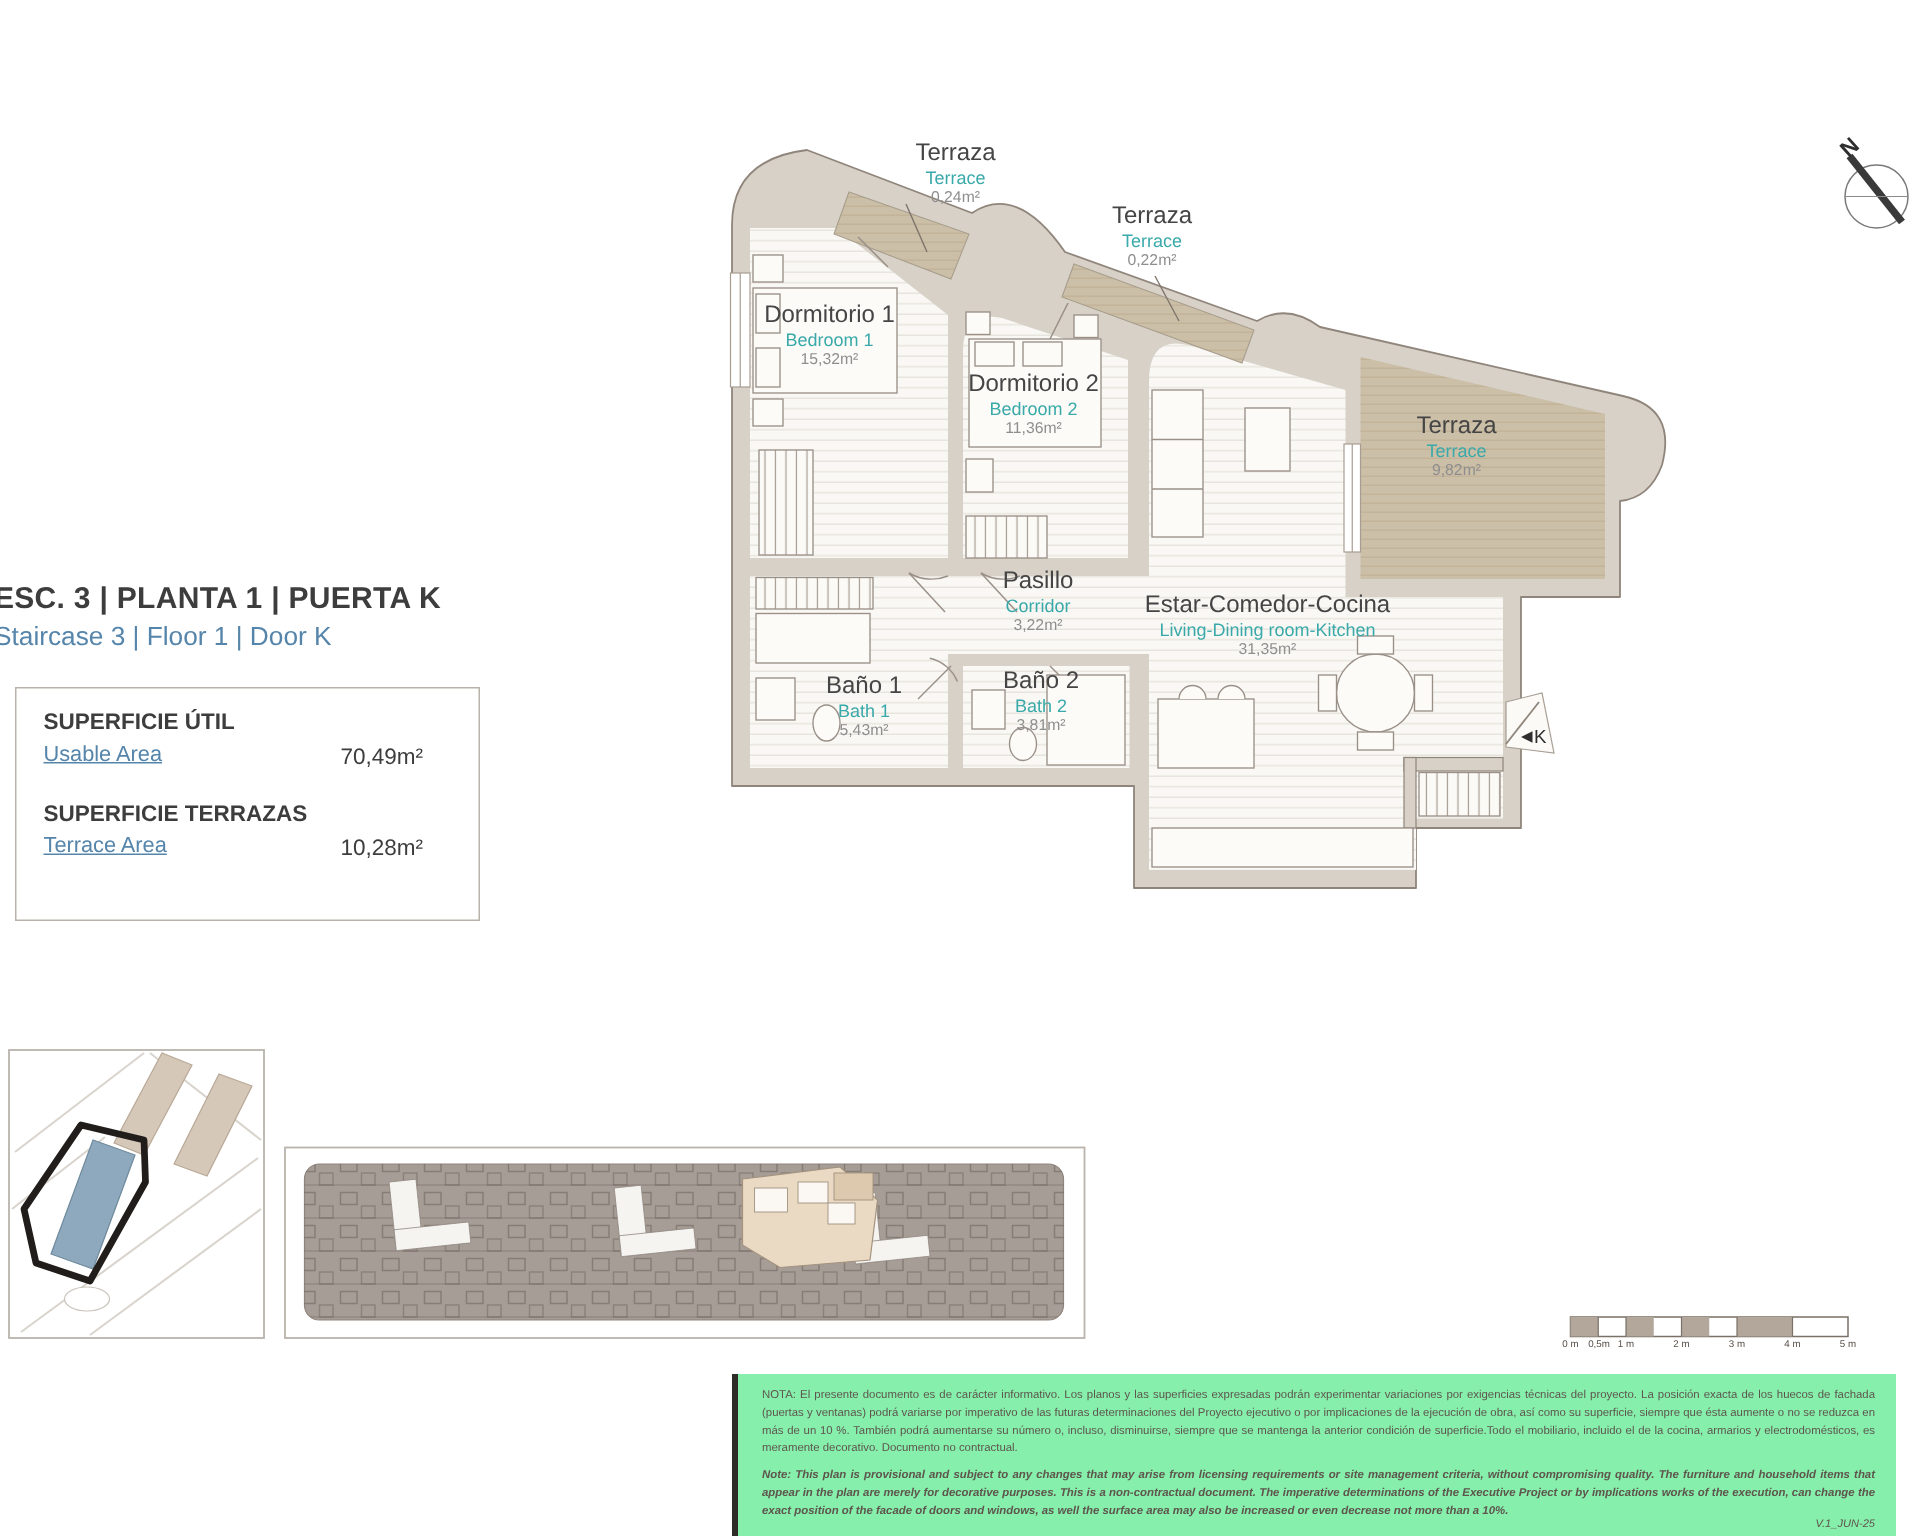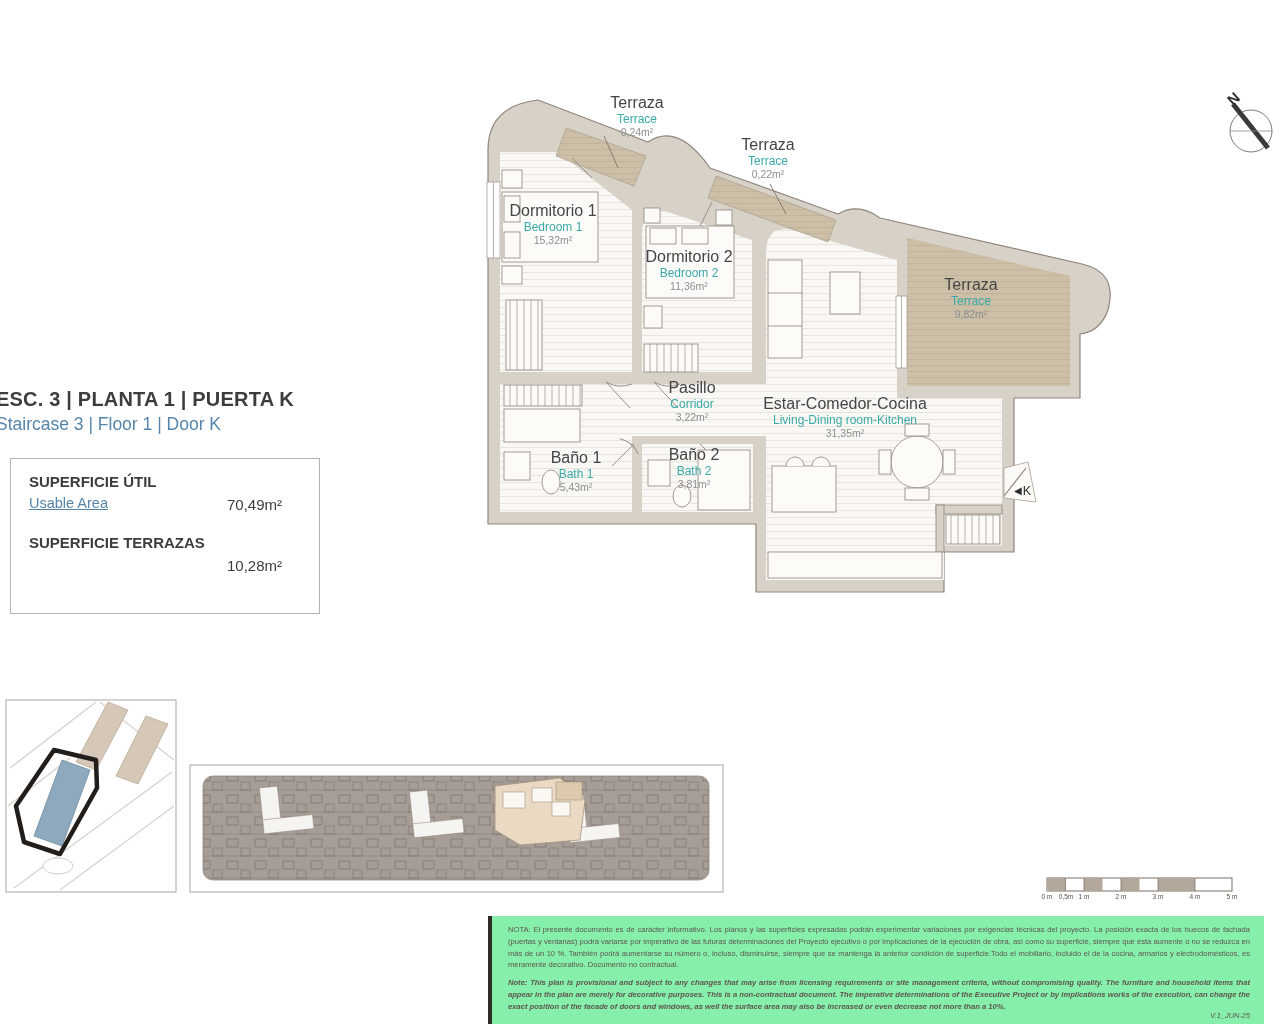--- a/index.html
+++ b/index.html
@@ -242,20 +242,21 @@
   </div>
 
   <div class="area-table">
     <div class="at-row">
       <div class="at-es">SUPERFICIE ÚTIL</div>
       <div class="at-en">Usable Area</div>
       <div class="at-val">70,49m²</div>
     </div>
     <div class="at-row">
       <div class="at-es">SUPERFICIE TERRAZAS</div>
+      <div class="at-en">Terrace Area</div>
       <div class="at-val">10,28m²</div>
     </div>
   </div>
 
   <div class="room-label" style="left:637px;top:116px">
     <span class="rl-es">Terraza</span>
     <span class="rl-en">Terrace</span>
     <span class="rl-area">0,24m²</span>
   </div>
   <div class="room-label" style="left:768px;top:158px">

